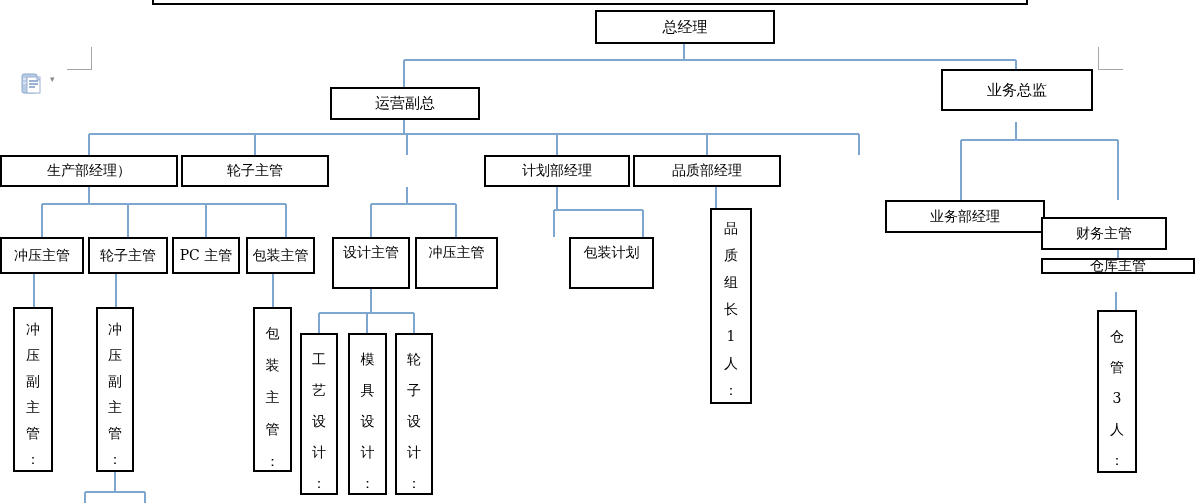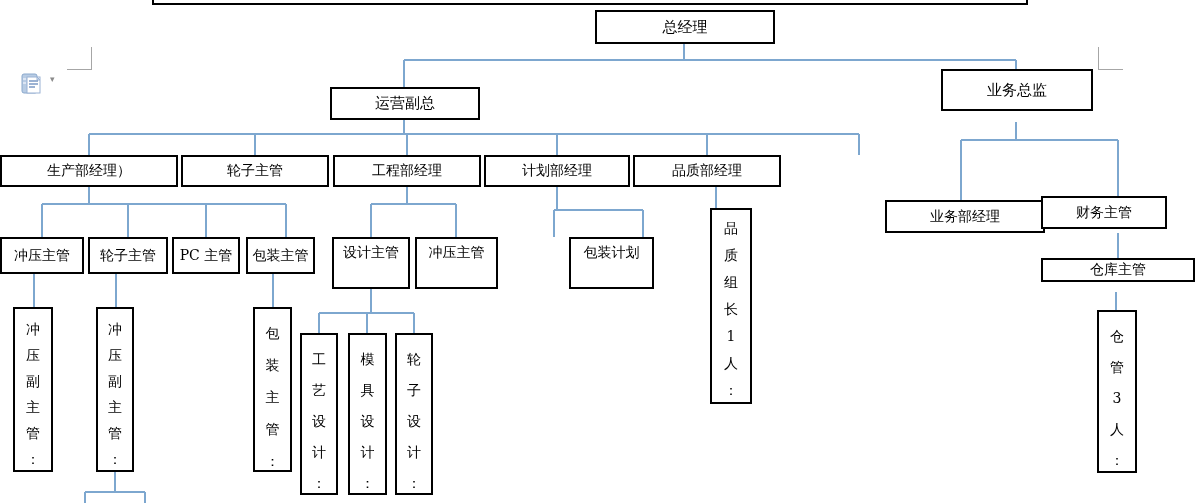--- a/index.html
+++ b/index.html
@@ -63,21 +63,20 @@
       M115 472 V492 M85 492 H145 M85 492 V503 M145 492 V503"></path>
   </svg>
 
   <div class="box lg" style="left:595px;top:10px;width:180px;height:34px">总经理</div>
 
   <div class="box lg" style="left:330px;top:87px;width:150px;height:33px">运营副总</div>
   <div class="box lg" style="left:941px;top:69px;width:152px;height:42px">业务总监</div>
 
   <div class="box" style="left:0px;top:155px;width:178px;height:32px">生产部经理）</div>
   <div class="box" style="left:181px;top:155px;width:148px;height:32px">轮子主管</div>
-  <div class="box" style="left:333px;top:155px;width:148px;height:32px">工程部经理</div>
   <div class="box" style="left:484px;top:155px;width:146px;height:32px">计划部经理</div>
   <div class="box" style="left:633px;top:155px;width:148px;height:32px">品质部经理</div>
 
   <div class="box" style="left:0px;top:237px;width:84px;height:37px">冲压主管</div>
   <div class="box" style="left:172px;top:237px;width:68px;height:37px">PC 主管</div>
   <div class="box" style="left:88px;top:237px;width:80px;height:37px">轮子主管</div>
   <div class="box" style="left:246px;top:237px;width:69px;height:37px">包装主管</div>
 
   <div class="box top-align" style="left:332px;top:237px;width:78px;height:52px">设计主管</div>
   <div class="box top-align" style="left:415px;top:237px;width:83px;height:52px">冲压主管</div>
@@ -85,22 +84,22 @@
 
   <div class="vbox lh27" style="left:710px;top:208px;width:42px;height:196px">品
 质
 组
 长
 1
 人
 ：</div>
 
   <div class="box" style="left:885px;top:200px;width:160px;height:33px">业务部经理</div>
-  <div class="box" style="left:1041px;top:196px;width:126px;height:33px">财务主管</div>
-  <div class="box" style="left:1041px;top:258px;width:154px;height:24px">仓库主管</div>
+  <div class="box" style="left:1041px;top:217px;width:126px;height:33px">财务主管</div>
+  <div class="box" style="left:1041px;top:258px;width:154px;height:16px">仓库主管</div>
   <div class="vbox lh31" style="left:1097px;top:310px;width:40px;height:163px">仓
 管
 3
 人
 ：</div>
 
   <div class="vbox" style="left:13px;top:307px;width:40px;height:165px">冲
 压
 副
 主

